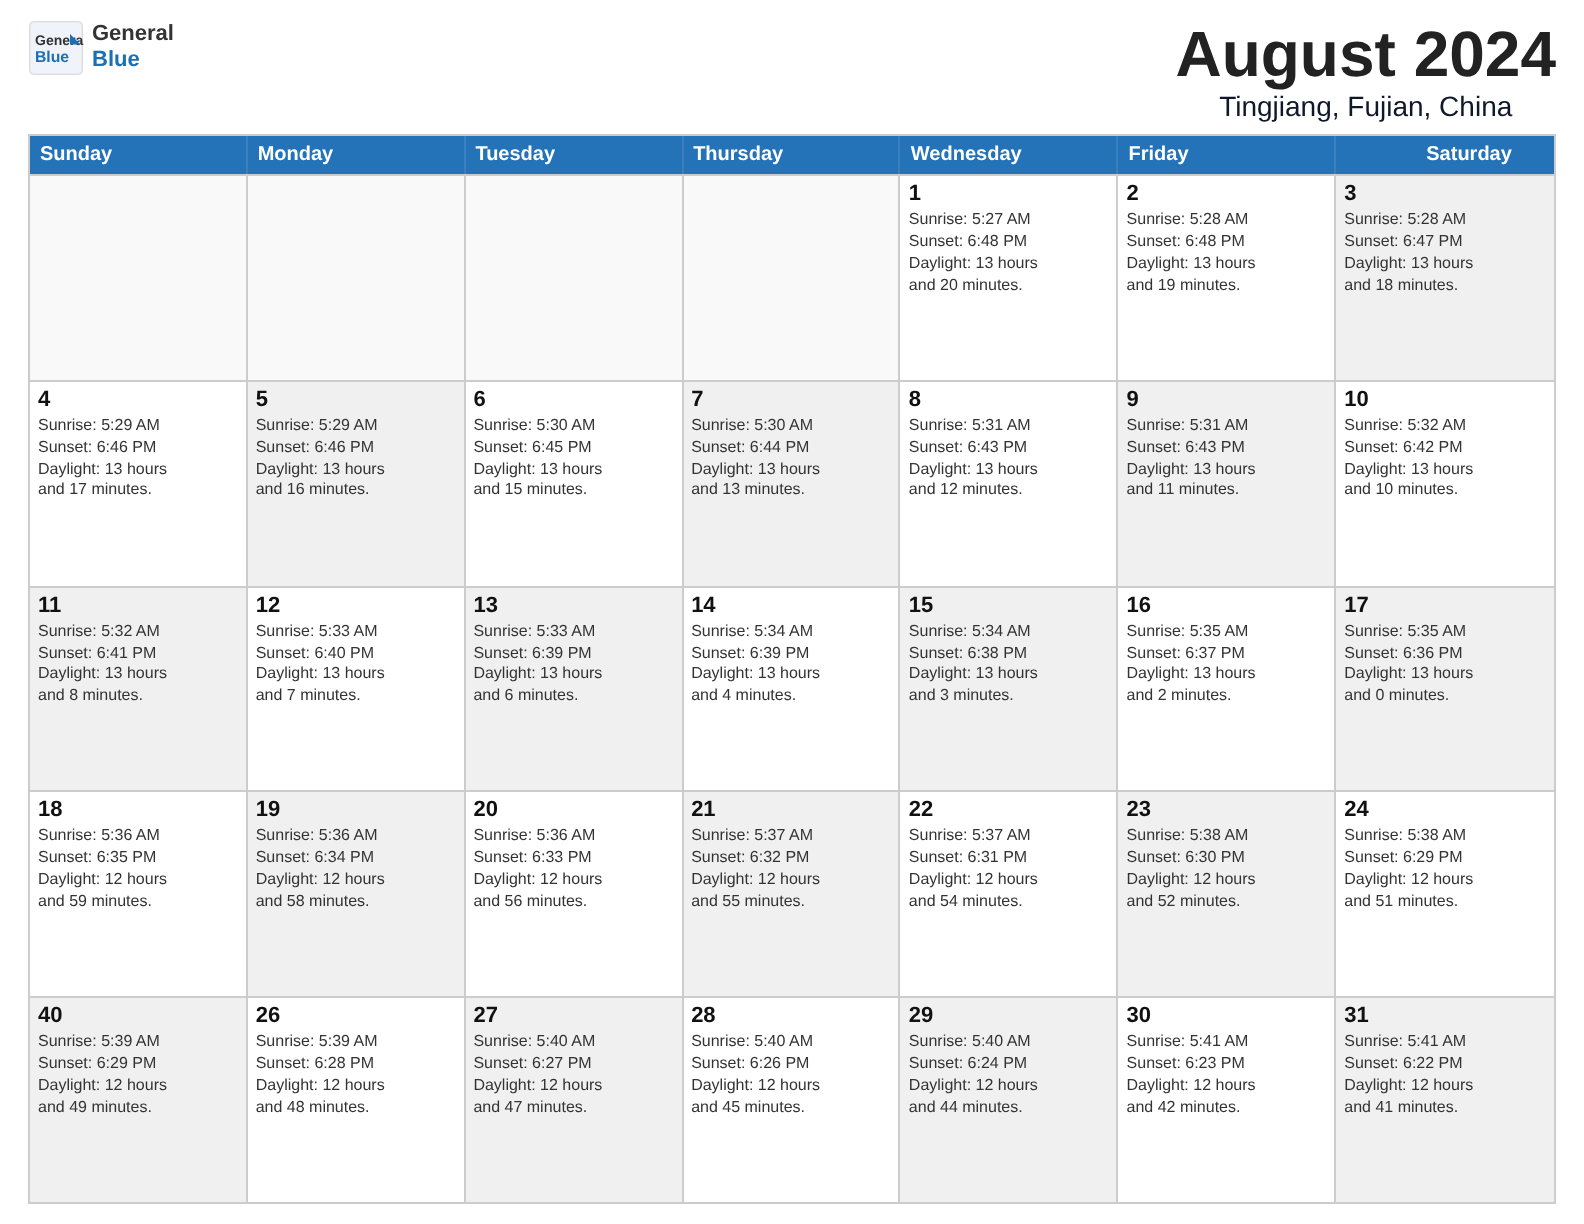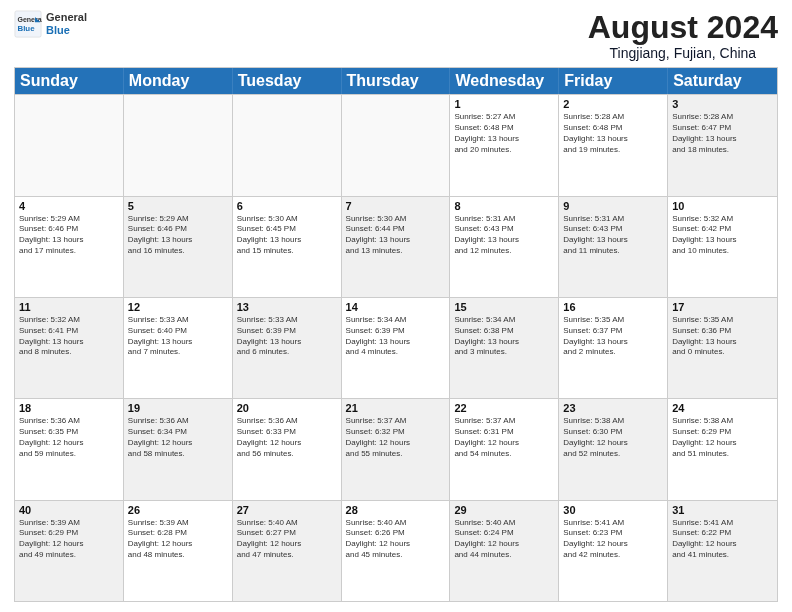--- a/index.html
+++ b/index.html
@@ -51,27 +51,27 @@
       flex-direction: column;
       border: 1px solid #ccc;
     }
     .cal-header-row {
       display: grid;
       grid-template-columns: repeat(7, 1fr);
       background: #2472b8;
     }
     .cal-header-cell {
       color: #fff;
-      font-size: 16px;
+      font-size: 10px;
       font-weight: bold;
       text-align: left;
       padding: 4px 5px;
       border-right: 1px solid #3a80c0;
     }
-    .cal-header-cell:last-child { border-right: none; }
+    .cal-header-cell:last-child { border-right: none; margin-left: 40px; }
     .cal-body {
       flex: 1;
       display: flex;
       flex-direction: column;
     }
     .cal-row {
       display: grid;
       grid-template-columns: repeat(7, 1fr);
       flex: 1;
       border-top: 1px solid #ccc;

